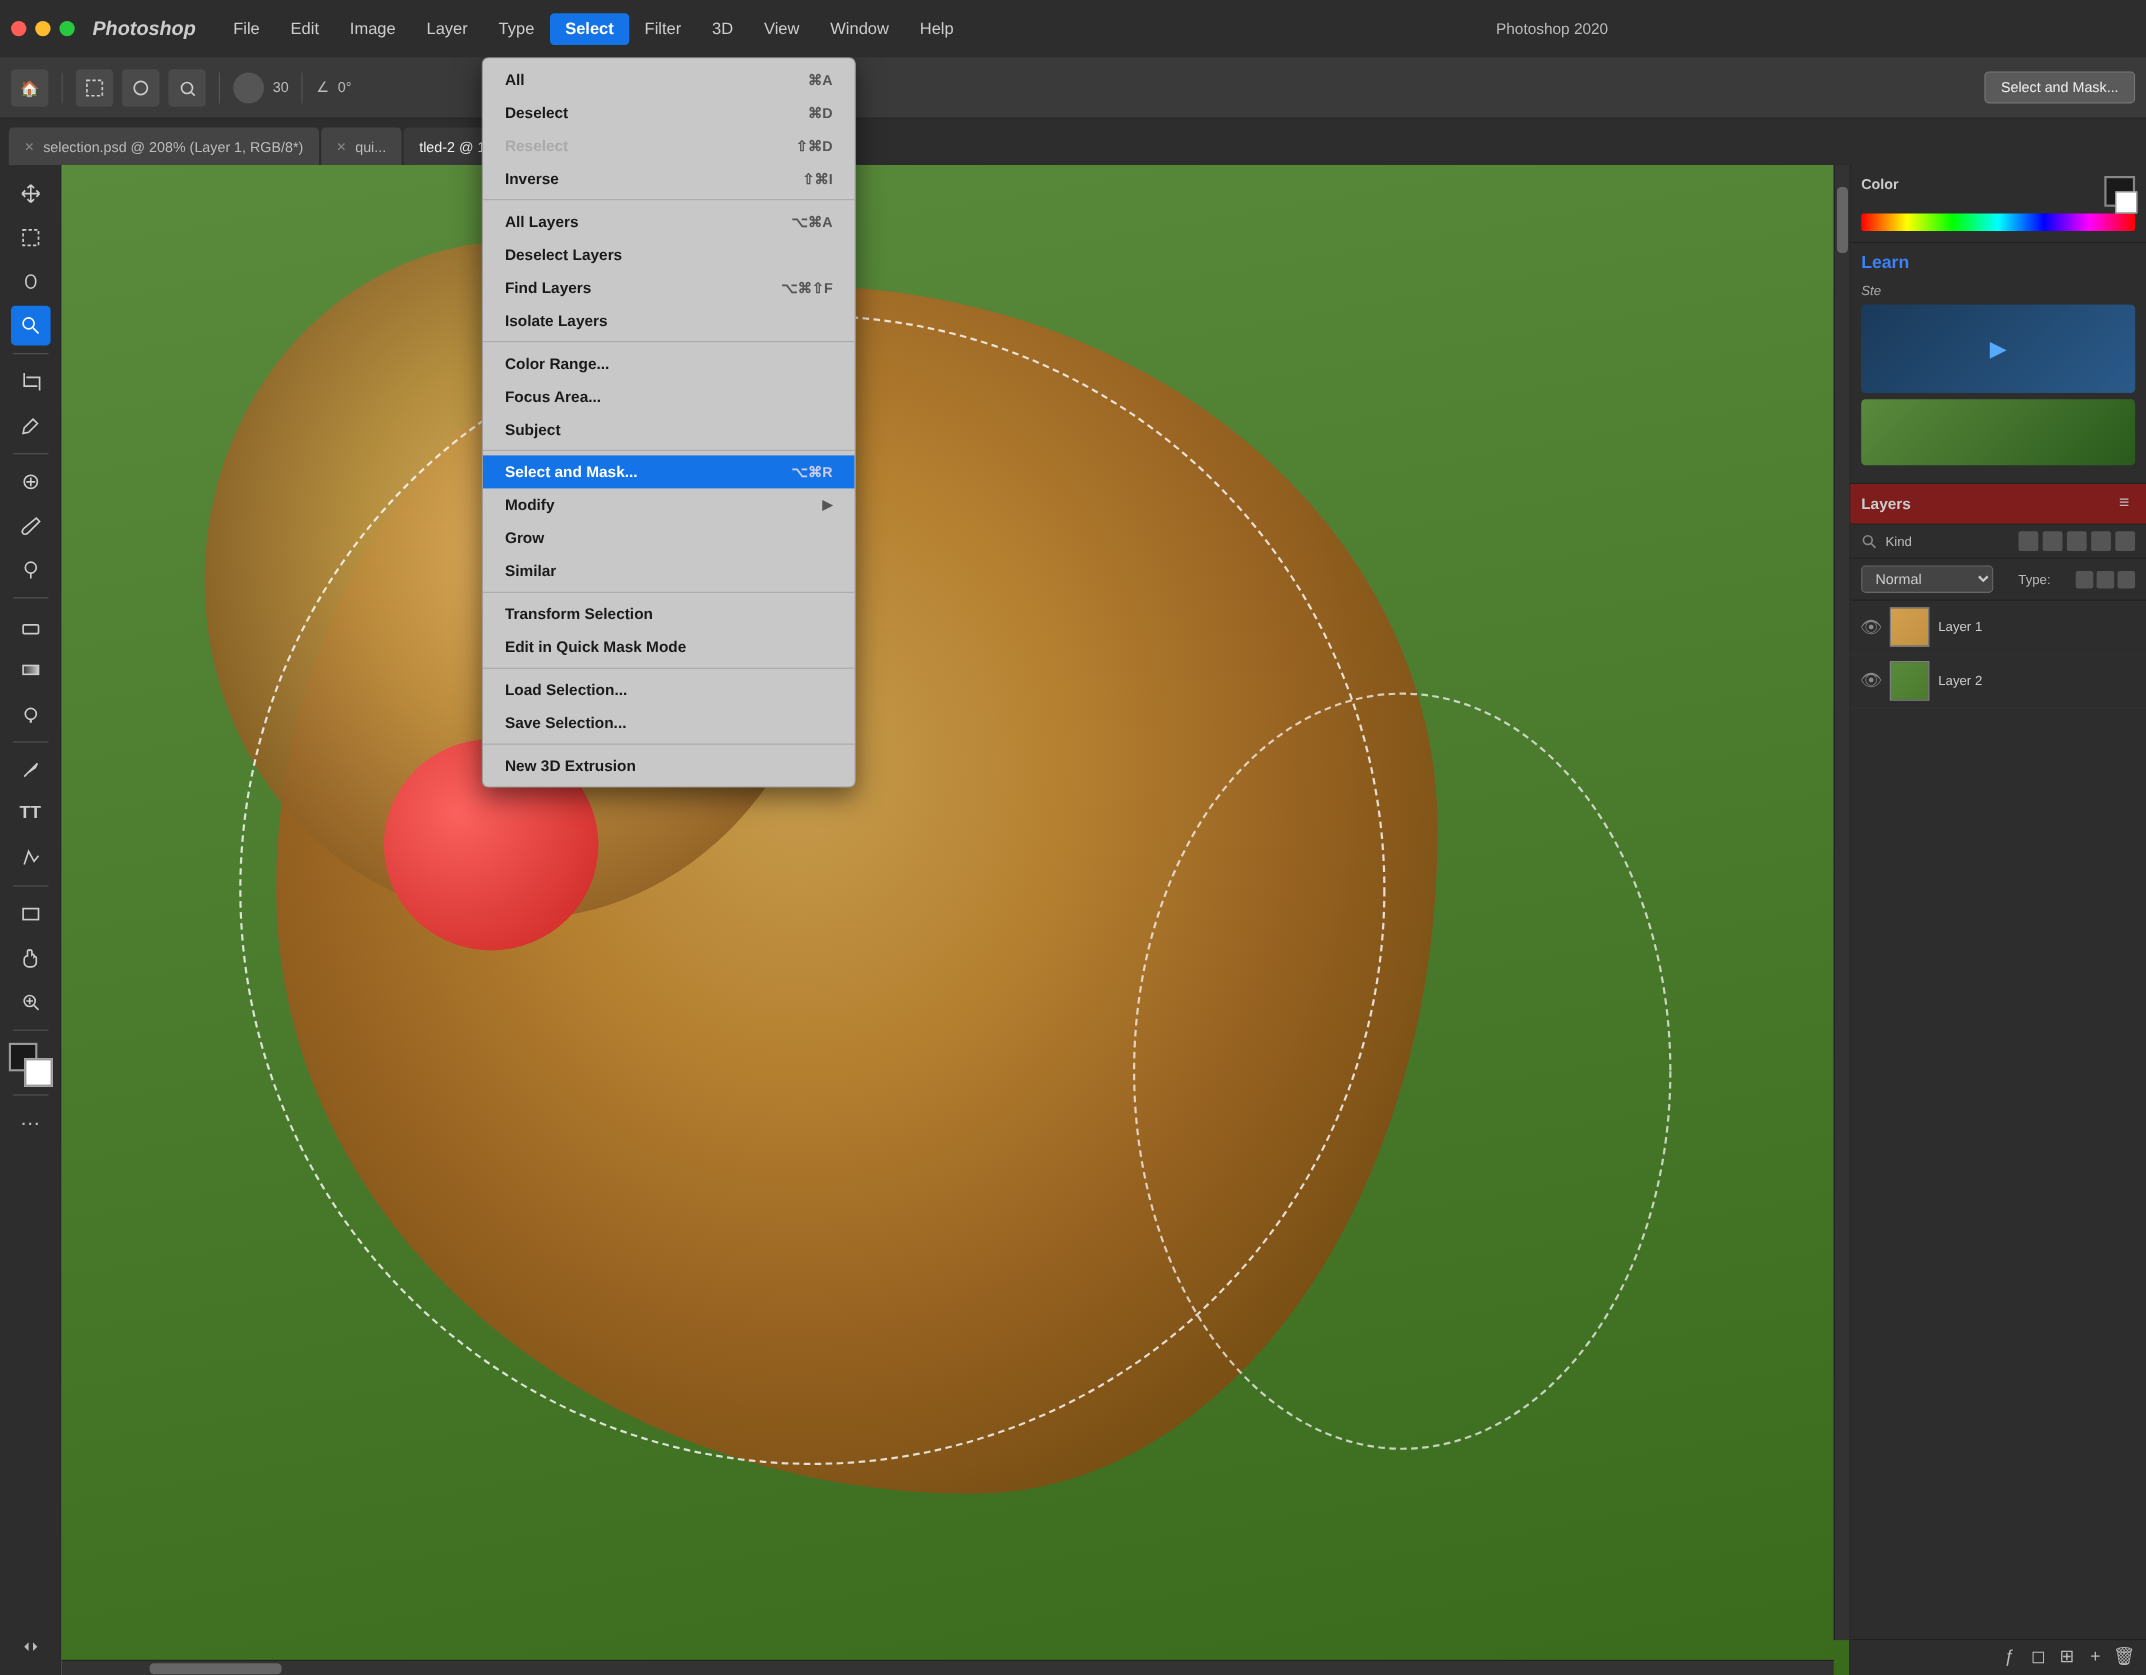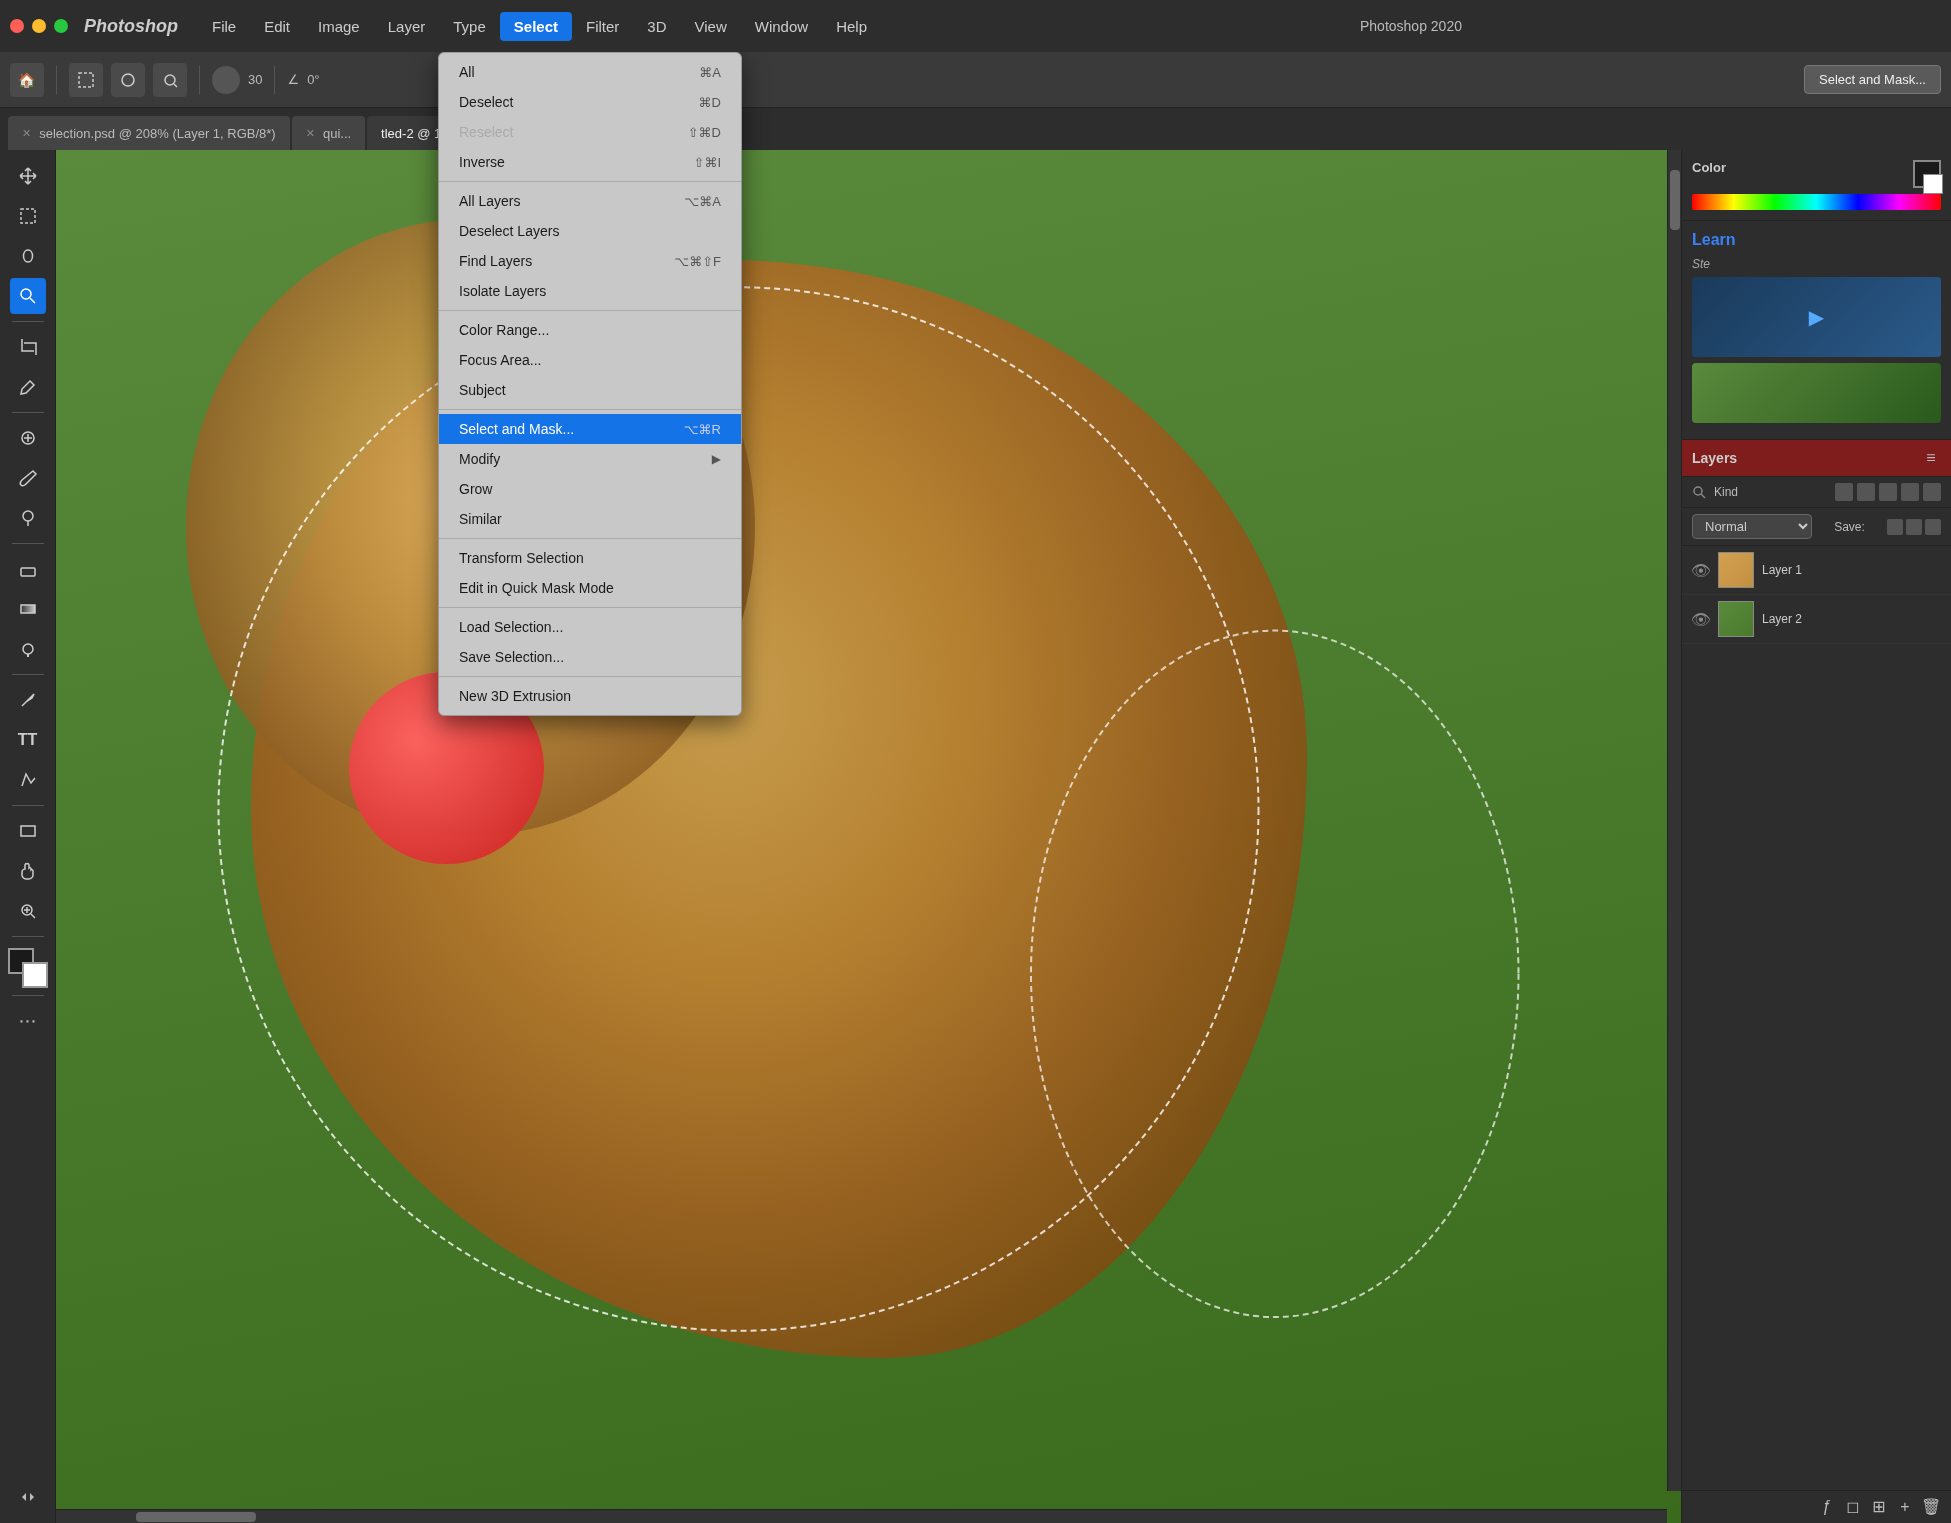--- a/index.html
+++ b/index.html
@@ -296,28 +296,29 @@
       gap: 8px;
       align-items: center;
     }
     .wc-close { width: 14px; height: 14px; background: #ff5f57; border-radius: 50%; }
     .wc-min { width: 14px; height: 14px; background: #febc2e; border-radius: 50%; }
     .wc-max { width: 14px; height: 14px; background: #28c840; border-radius: 50%; }
     .dropdown-menu {
       position: absolute;
       top: 52px;
       left: 438px;
-      width: 304px;
+      width: 340px;
       background: #c8c8c8;
       border: 1px solid #999;
       border-radius: 6px;
       box-shadow: 0 8px 24px rgba(0,0,0,0.5);
       z-index: 600;
       padding: 4px 0;
       overflow: hidden;
+      font-weight: bold;
     }
     .menu-dropdown-item {
       padding: 7px 20px;
       font-size: 14px;
       color: #1a1a1a;
       display: flex;
       align-items: center;
       justify-content: space-between;
       cursor: pointer;
       white-space: nowrap;
@@ -659,21 +660,21 @@
           <div style="width:18px;height:18px;background:#555;border-radius:2px;cursor:pointer;"></div>
           <div style="width:18px;height:18px;background:#555;border-radius:2px;cursor:pointer;"></div>
           <div style="width:18px;height:18px;background:#555;border-radius:2px;cursor:pointer;"></div>
         </div>
       </div>
 
       <div class="blend-mode">
         <select class="blend-select">
           <option>Normal</option>
         </select>
-        <span style="color:#bbb;font-size:12px;">Save:</span>
+        <span style="color:#bbb;font-size:12px;">Type:</span>
         <div style="display:flex;gap:3px;">
           <div style="width:16px;height:16px;background:#555;border-radius:2px;"></div>
           <div style="width:16px;height:16px;background:#555;border-radius:2px;"></div>
           <div style="width:16px;height:16px;background:#555;border-radius:2px;"></div>
         </div>
       </div>
 
       <div class="layer-item">
         <div class="layer-visibility">👁</div>
         <div class="layer-thumb" style="background:linear-gradient(135deg,#d4a050,#c09040);"></div>

